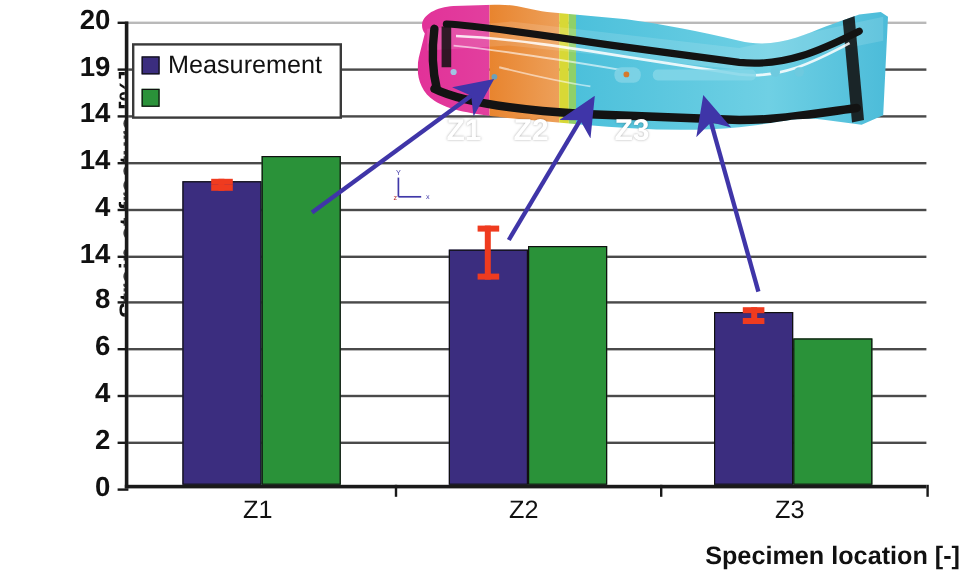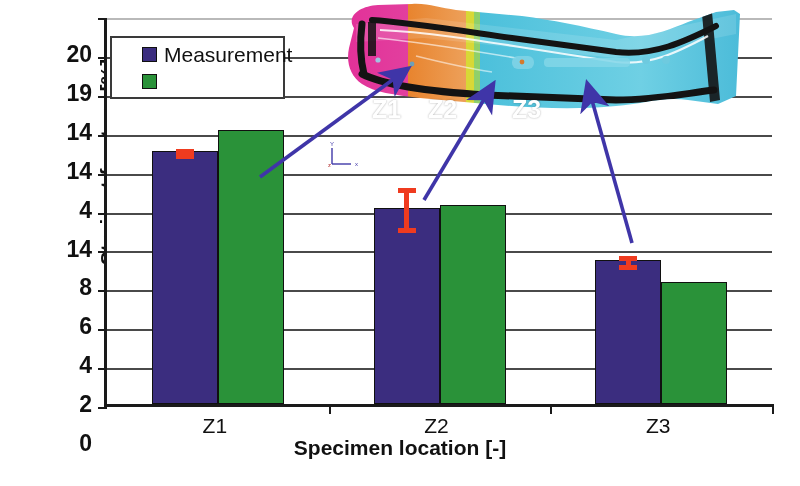--- a/index.html
+++ b/index.html
@@ -30,21 +30,20 @@
   .ytick-mark{
     position:absolute;left:-9px;width:9px;height:0;
     border-top:2px solid #1a1a1a;
   }
   .ytick-label{
     position:absolute;
     right:806px;
     width:60px;text-align:right;
     font-size:23px;font-weight:bold;color:#111111;
     line-height:1;
-    margin-top:38px;
   }
   .xtick-mark{
     position:absolute;bottom:-10px;width:0;height:10px;
     border-left:2px solid #1a1a1a;
   }
   .xtick-label{
     position:absolute;
     top:414px;
     font-size:21px;font-weight:normal;color:#111111;
     text-align:center;width:120px;
@@ -77,38 +76,38 @@
     left:-22px;top:150px;
     width:260px;
     transform:rotate(-90deg);
     transform-origin:50% 50%;
     text-align:center;
     font-size:21px;font-weight:bold;color:#111111;
     white-space:nowrap;
   }
   #x-axis-title{
     position:absolute;
-    left:0;top:436px;width:800px;
-    text-align:center;
+    left:0;top:452px;width:800px;
+    text-align:right;
     font-size:21px;font-weight:bold;color:#111111;
   }
 
   
   #legend{
     position:absolute;
     left:110px;top:36px;
     width:175px;height:63px;
     background:#ffffff;
     border:2px solid #3a3a3a;
     box-sizing:border-box;
     padding:3px 6px;
     z-index:30;
   }
   .legend-row{
-    display:flex;align-items:center;height:27px;margin-left:24px;
+    display:flex;align-items:center;height:27px;
   }
   .legend-swatch{
     width:15px;height:15px;margin-right:7px;
     border:1px solid #101010;box-sizing:border-box;flex:0 0 auto;
   }
   .legend-swatch.measurement{background:#3b2d7f;}
   .legend-swatch.simulation{background:#2a9239;}
   .legend-text{font-size:21px;color:#111111;line-height:1;white-space:nowrap;}
 
   

